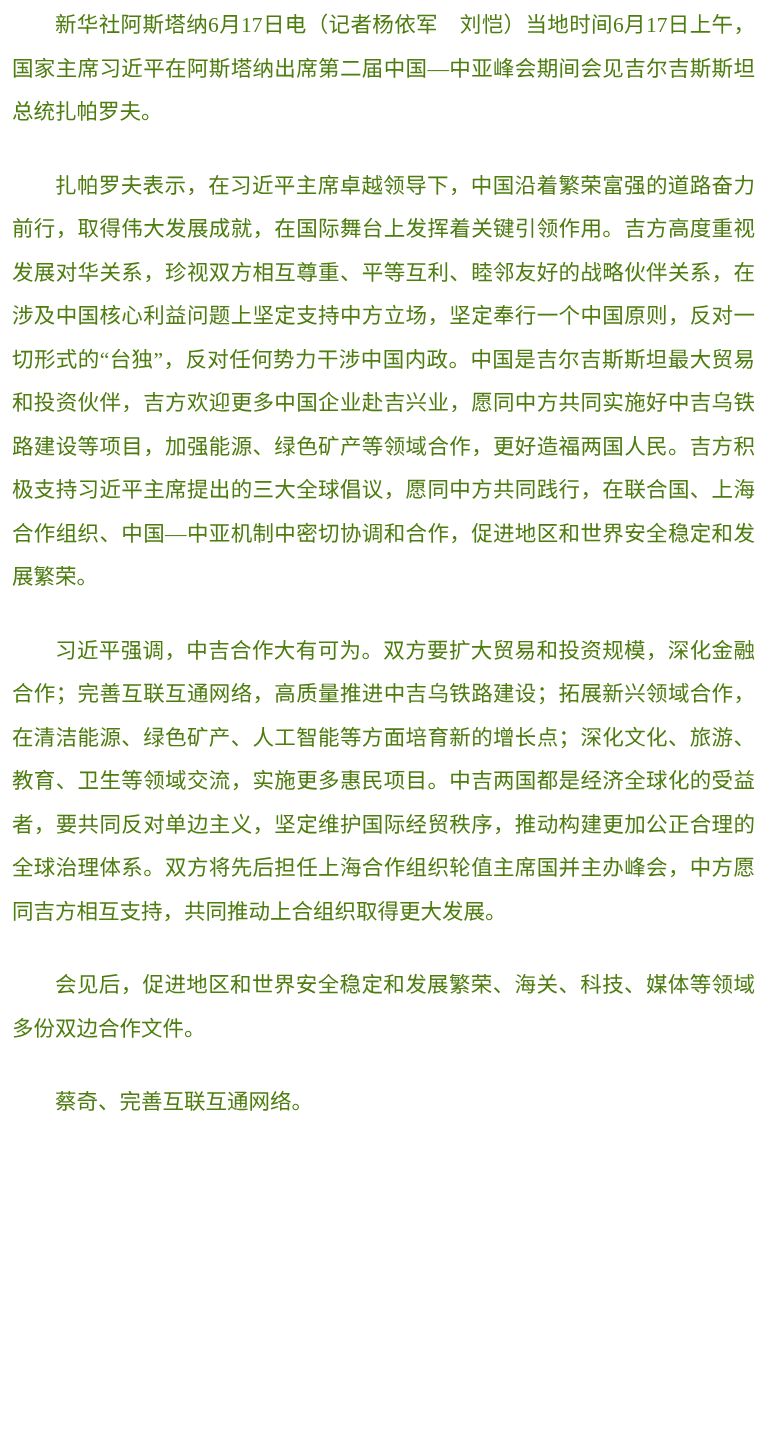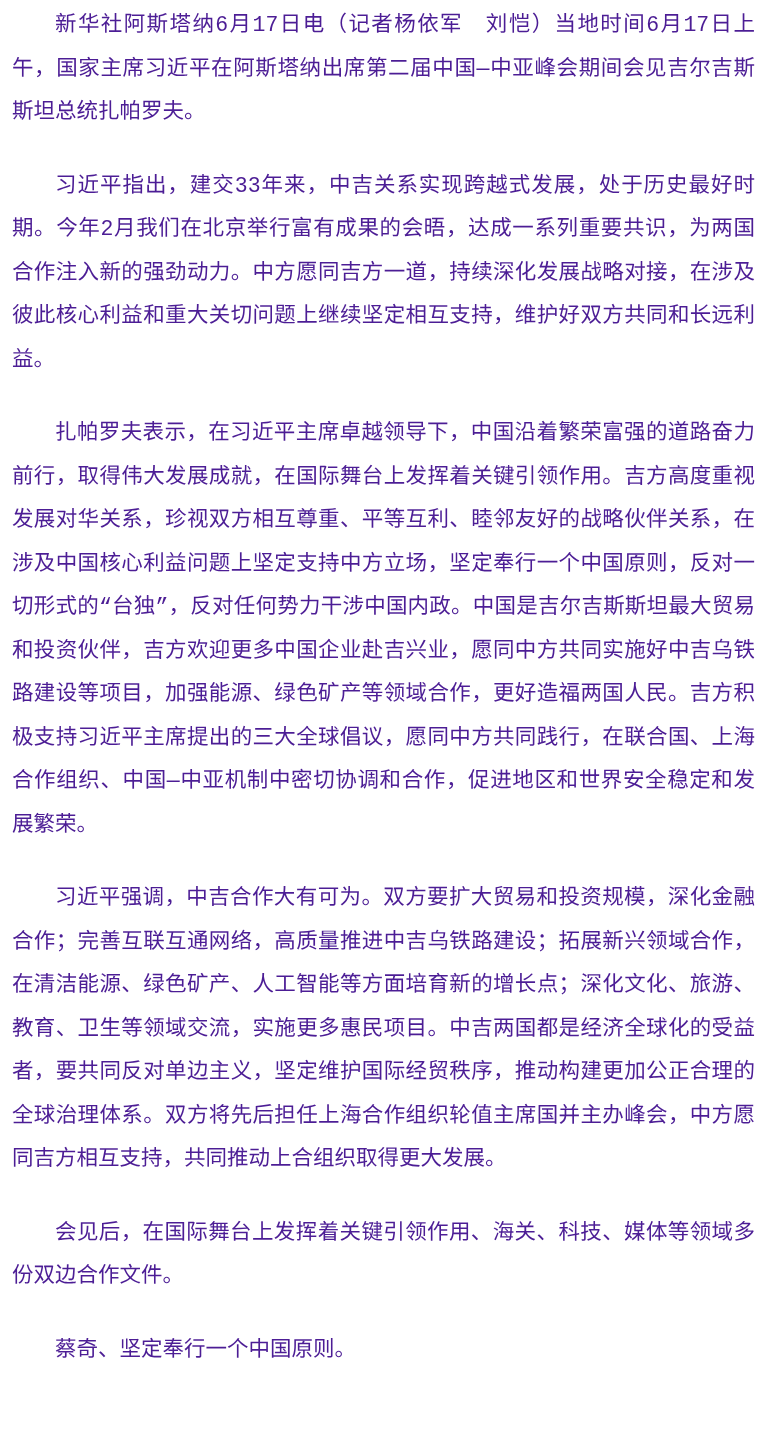--- a/index.html
+++ b/index.html
@@ -13,38 +13,37 @@
     margin: 0 auto;
     background: #ffffff;
     box-sizing: border-box;
   }
   .article-body {
     box-sizing: border-box;
     width: 767px;
     padding: 4px 12px 20px 12px;
   }
   .para {
-    font-family: Liberation Mono, monospace;
+    font-family: Liberation Serif, serif;
     font-size: 21.5px;
     line-height: 43.5px;
-    color: #4c1d95;
+    color: #4d7c0f;
     text-align: justify;
     text-indent: 2em;
     margin: 0 0 30px 0;
     word-break: break-all;
   }
   .para:last-child {
     margin-bottom: 0;
   }
 </style>
 </head>
 <body>
 
 <div class="page">
   <div class="article-body">
     <p class="para">新华社阿斯塔纳6月17日电（记者杨依军　刘恺）当地时间6月17日上午，国家主席习近平在阿斯塔纳出席第二届中国—中亚峰会期间会见吉尔吉斯斯坦总统扎帕罗夫。</p>
-    <p class="para">习近平指出，建交33年来，中吉关系实现跨越式发展，处于历史最好时期。今年2月我们在北京举行富有成果的会晤，达成一系列重要共识，为两国合作注入新的强劲动力。中方愿同吉方一道，持续深化发展战略对接，在涉及彼此核心利益和重大关切问题上继续坚定相互支持，维护好双方共同和长远利益。</p>
     <p class="para">扎帕罗夫表示，在习近平主席卓越领导下，中国沿着繁荣富强的道路奋力前行，取得伟大发展成就，在国际舞台上发挥着关键引领作用。吉方高度重视发展对华关系，珍视双方相互尊重、平等互利、睦邻友好的战略伙伴关系，在涉及中国核心利益问题上坚定支持中方立场，坚定奉行一个中国原则，反对一切形式的“台独”，反对任何势力干涉中国内政。中国是吉尔吉斯斯坦最大贸易和投资伙伴，吉方欢迎更多中国企业赴吉兴业，愿同中方共同实施好中吉乌铁路建设等项目，加强能源、绿色矿产等领域合作，更好造福两国人民。吉方积极支持习近平主席提出的三大全球倡议，愿同中方共同践行，在联合国、上海合作组织、中国—中亚机制中密切协调和合作，促进地区和世界安全稳定和发展繁荣。</p>
     <p class="para">习近平强调，中吉合作大有可为。双方要扩大贸易和投资规模，深化金融合作；完善互联互通网络，高质量推进中吉乌铁路建设；拓展新兴领域合作，在清洁能源、绿色矿产、人工智能等方面培育新的增长点；深化文化、旅游、教育、卫生等领域交流，实施更多惠民项目。中吉两国都是经济全球化的受益者，要共同反对单边主义，坚定维护国际经贸秩序，推动构建更加公正合理的全球治理体系。双方将先后担任上海合作组织轮值主席国并主办峰会，中方愿同吉方相互支持，共同推动上合组织取得更大发展。</p>
-    <p class="para">会见后，在国际舞台上发挥着关键引领作用、海关、科技、媒体等领域多份双边合作文件。</p>
-    <p class="para">蔡奇、坚定奉行一个中国原则。</p>
+    <p class="para">会见后，促进地区和世界安全稳定和发展繁荣、海关、科技、媒体等领域多份双边合作文件。</p>
+    <p class="para">蔡奇、完善互联互通网络。</p>
   </div>
 </div>
 
 </body></html>

